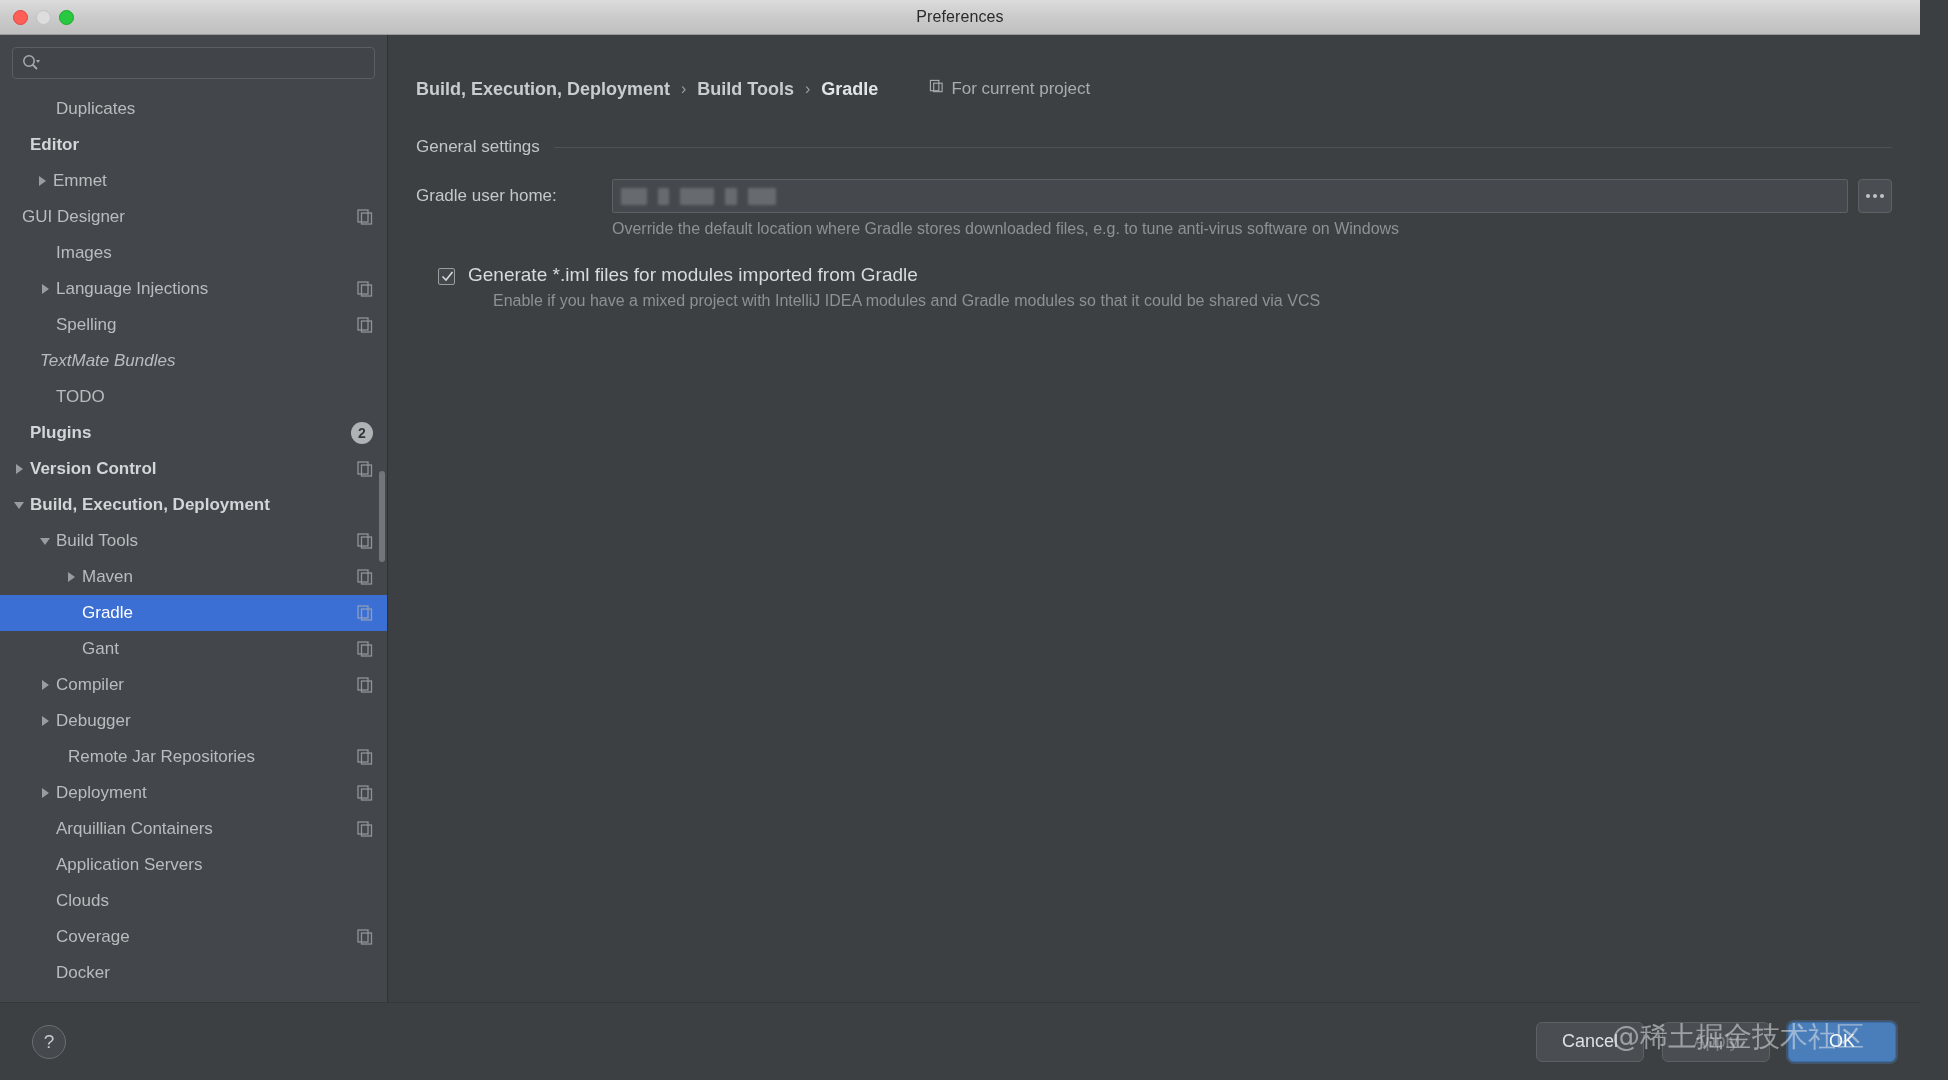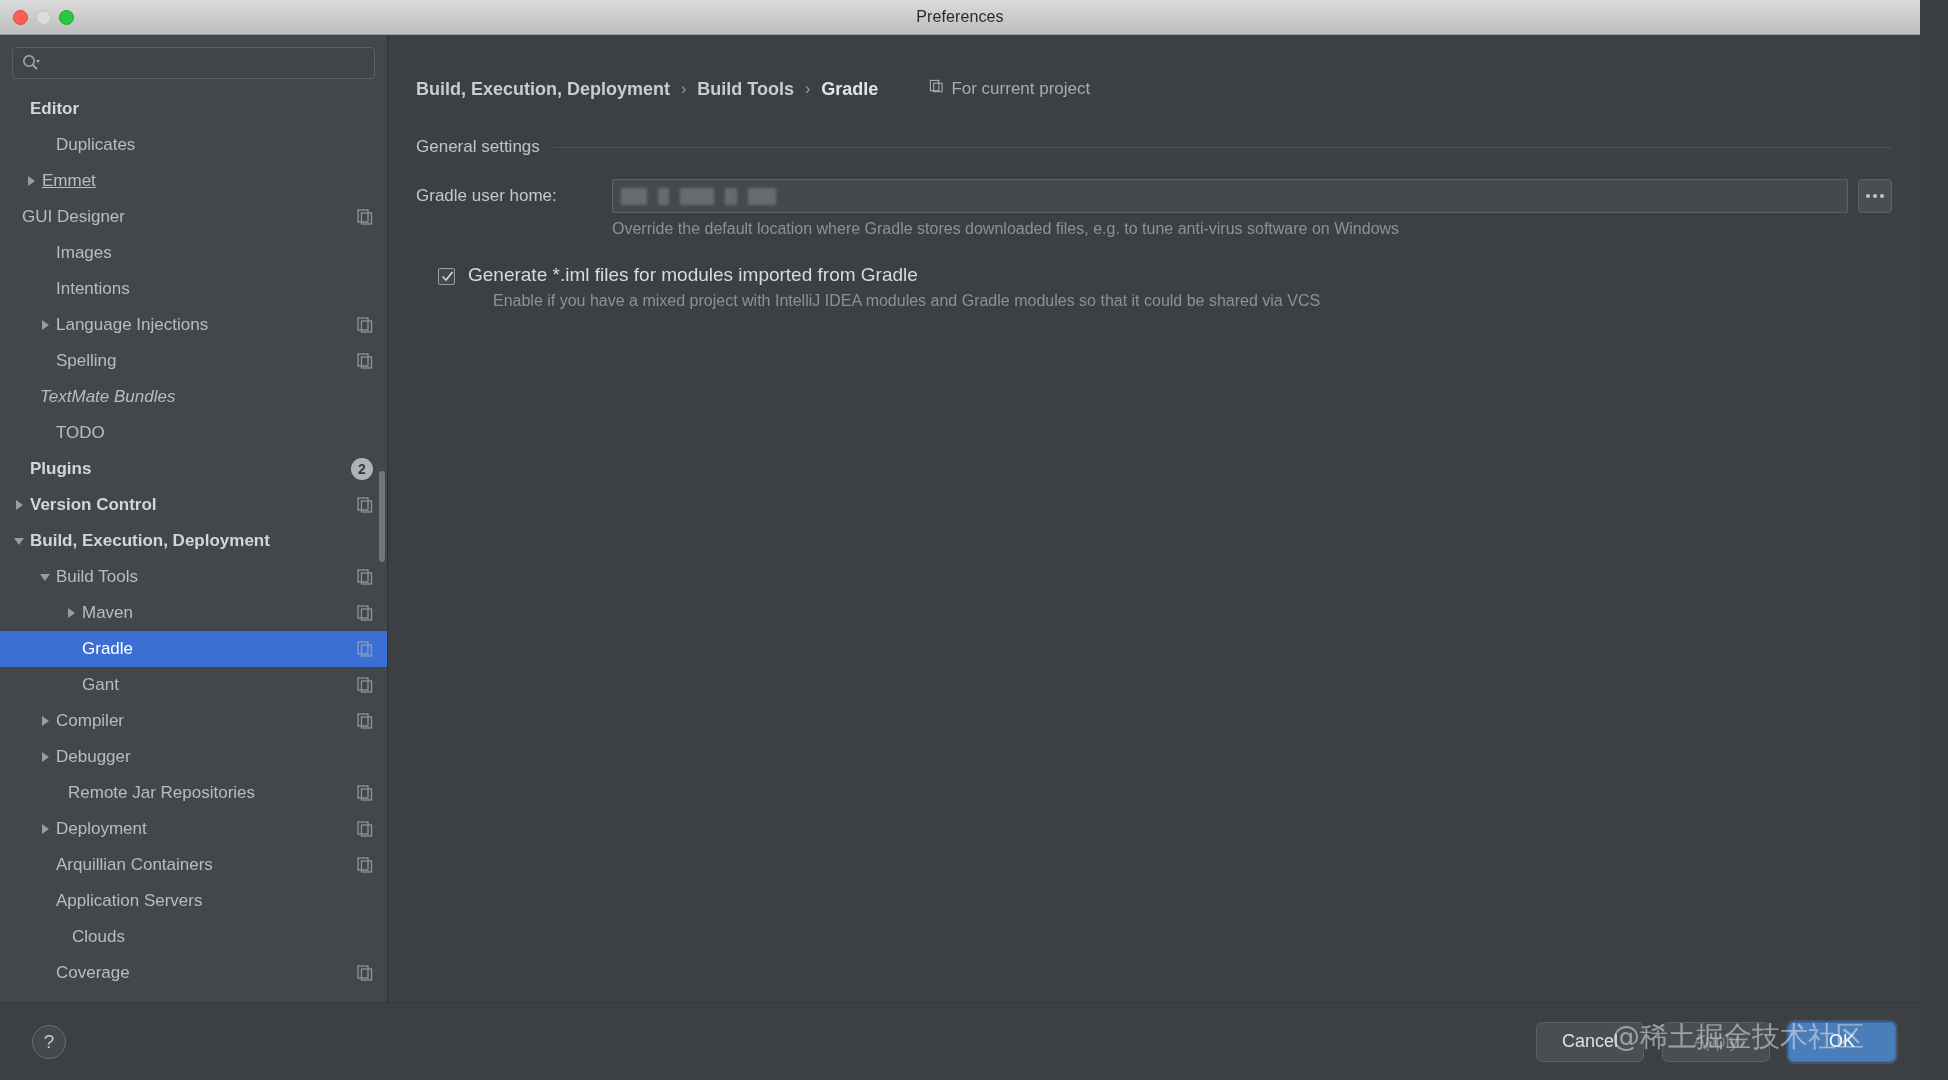--- a/index.html
+++ b/index.html
@@ -217,31 +217,31 @@
               <path d="M15 7 L19 7 L17 10 Z" fill="#a9acaf"></path>
             </svg>
           </span>
           <input class="search-input" type="text" placeholder="" style="">
         </div>
       </div>
       <div class="tree" id="tree">
         <div class="scroll-track">
           <div class="scroll-thumb"></div>
         </div>
-      <div class="row bold" style="padding-left: 8px;">
+      <div class="row" style="padding-left: 34px;">
+            <span class="twisty"></span>
+            <span class="row-label">Duplicates</span>
+            <span class="row-spacer"></span>
+          </div>
+          <div class="row bold" style="padding-left: 8px;">
             <span class="twisty"></span>
             <span class="row-label">Editor</span>
             <span class="row-spacer"></span>
           </div>
-          <div class="row" style="padding-left: 34px;">
-            <span class="twisty"></span>
-            <span class="row-label">Duplicates</span>
-            <span class="row-spacer"></span>
-          </div>
-          <div class="row" style="padding-left: 20px; text-decoration: underline;">
+          <div class="row" style="padding-left: 31px;">
             <span class="twisty">
               <span class="tri right"></span>
             </span>
             <span class="row-label">Emmet</span>
             <span class="row-spacer"></span>
           </div>
           <div class="row" style="">
             <span class="twisty"></span>
             <span class="row-label">GUI Designer</span>
             <span class="row-spacer"></span>
@@ -251,25 +251,20 @@
                 <rect x="4.5" y="4" width="10" height="11" fill="none" stroke="#a9acaf" stroke-width="1.3"></rect>
               </svg>
             </span>
           </div>
           <div class="row" style="padding-left: 34px;">
             <span class="twisty"></span>
             <span class="row-label">Images</span>
             <span class="row-spacer"></span>
           </div>
           <div class="row" style="padding-left: 34px;">
-            <span class="twisty"></span>
-            <span class="row-label">Intentions</span>
-            <span class="row-spacer"></span>
-          </div>
-          <div class="row" style="padding-left: 34px;">
             <span class="twisty">
               <span class="tri right"></span>
             </span>
             <span class="row-label">Language Injections</span>
             <span class="row-spacer"></span>
             <span>
               <svg class="copy-icon" viewBox="0 0 16 16">
                 <rect x="1" y="1" width="10" height="12" fill="none" stroke="#a9acaf" stroke-width="1.3"></rect>
                 <rect x="4.5" y="4" width="10" height="11" fill="none" stroke="#a9acaf" stroke-width="1.3"></rect>
               </svg>
@@ -423,21 +418,21 @@
                 <rect x="1" y="1" width="10" height="12" fill="none" stroke="#a9acaf" stroke-width="1.3"></rect>
                 <rect x="4.5" y="4" width="10" height="11" fill="none" stroke="#a9acaf" stroke-width="1.3"></rect>
               </svg>
             </span>
           </div>
           <div class="row" style="padding-left: 34px;">
             <span class="twisty"></span>
             <span class="row-label">Application Servers</span>
             <span class="row-spacer"></span>
           </div>
-          <div class="row" style="padding-left: 34px; gap: 16px;">
+          <div class="row" style="padding-left: 34px;">
             <span class="twisty"></span>
             <span class="row-label">Clouds</span>
             <span class="row-spacer"></span>
           </div>
           <div class="row" style="padding-left: 34px;">
             <span class="twisty"></span>
             <span class="row-label">Coverage</span>
             <span class="row-spacer"></span>
             <span>
               <svg class="copy-icon" viewBox="0 0 16 16">

